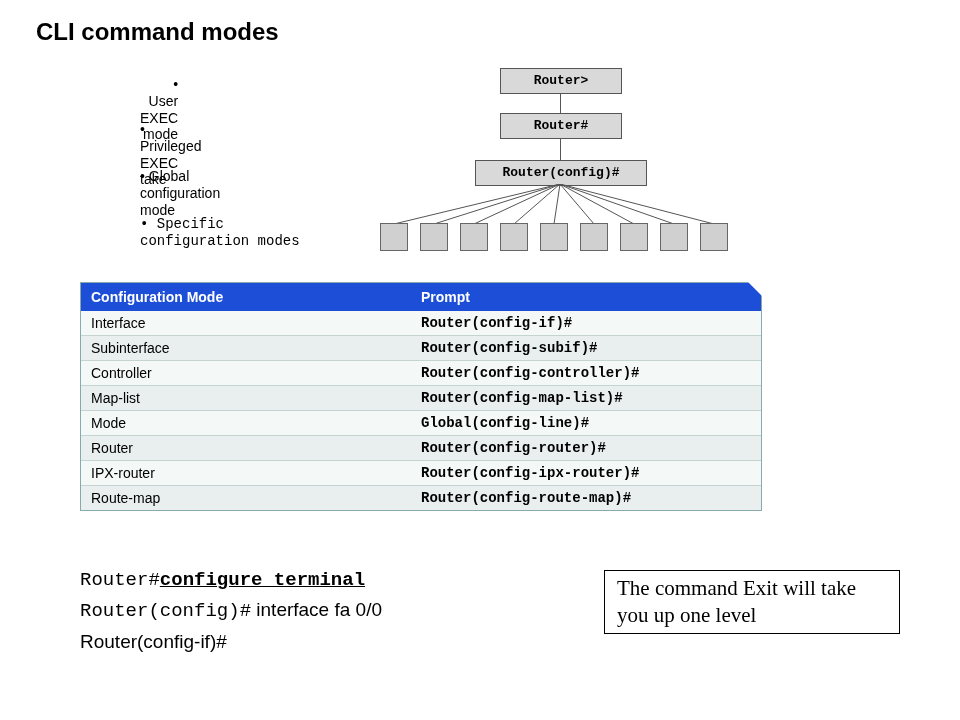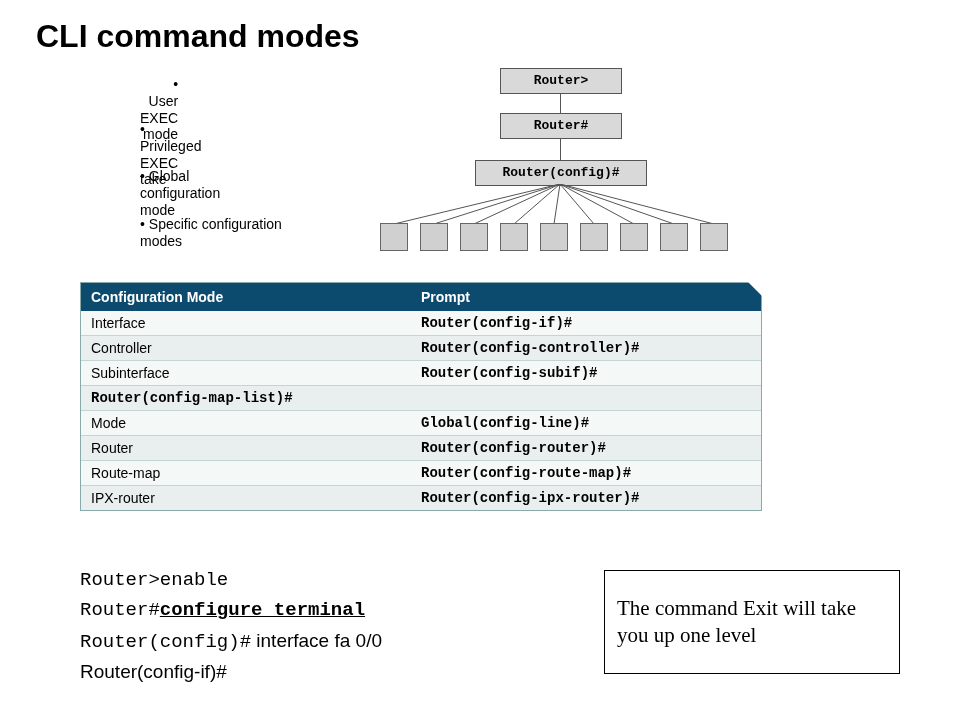--- a/index.html
+++ b/index.html
@@ -6,21 +6,21 @@
     margin: 0;
     padding: 0;
     width: 960px;
     height: 720px;
     background: #fff;
     font-family: Arial, Helvetica, sans-serif;
     color: #000;
     position: relative;
   }
   .title {
-    font-size: 32px;
+    font-size: 24px;
     font-weight: bold;
     position: absolute;
     top: 18px;
     left: 36px;
   }
   .upper {
     position: absolute;
     top: 68px;
     left: 80px;
     width: 680px;
@@ -29,21 +29,21 @@
   .bullets {
     position: absolute;
     left: 60px;
     top: 8px;
     font-size: 14px;
     line-height: 1.2;
   }
   .bullets .b1 { position: absolute; top: 0px; text-align: right; }
   .bullets .b2 { position: absolute; top: 45px; }
   .bullets .b3 { position: absolute; top: 92px; }
-  .bullets .b4 { position: absolute; top: 140px; width: 160px; }
+  .bullets .b4 { position: absolute; top: 140px; width: 160px; font-family: Liberation Mono, monospace; }
   .bullets div::before { content: "• "; }
   .hier-box {
     position: absolute;
     background: #d9d9d9;
     border: 1px solid #555;
     font-family: "Courier New", monospace;
     font-weight: bold;
     font-size: 13px;
     text-align: center;
     line-height: 24px;
@@ -83,21 +83,21 @@
   .tbl {
     position: absolute;
     top: 282px;
     left: 80px;
     width: 680px;
     border: 1px solid #8aa;
     font-size: 14px;
   }
   .tbl-head {
     display: flex;
-    background: #0c4a6e;
+    background: #1d4ed8;
     color: #fff;
     font-weight: bold;
   }
   .tbl-head .c1 { width: 310px; padding: 6px 10px; }
   .tbl-head .c2 { flex: 1; padding: 6px 10px; }
   .tbl-notch {
     position: absolute;
     right: -1px;
     top: -1px;
     width: 0; height: 0;
@@ -128,21 +128,21 @@
   }
   .cmds .line4 {
     font-family: Arial, Helvetica, sans-serif;
   }
   .callout {
     position: absolute;
     right: 60px;
     top: 570px;
     width: 270px;
     border: 1px solid #000;
-    padding: 24px 12px;
+    padding: 4px 12px;
     font-size: 21px;
     font-family: "Times New Roman", Times, serif;
     line-height: 1.28;
   }
 </style>
 </head>
 <body>
 
 <div class="title">CLI command modes</div>
 
@@ -193,49 +193,49 @@
   <div class="tbl-head">
     <div class="c1">Configuration Mode</div>
     <div class="c2">Prompt</div>
   </div>
   <div class="tbl-body">
       <div class="tbl-row">
         <div class="c1">Interface</div>
         <div class="c2">Router(config-if)#</div>
       </div>
       <div class="tbl-row">
+        <div class="c1">Subinterface</div>
+        <div class="c2">Router(config-subif)#</div>
+      </div>
+      <div class="tbl-row">
         <div class="c1">Controller</div>
         <div class="c2">Router(config-controller)#</div>
       </div>
       <div class="tbl-row">
-        <div class="c1">Subinterface</div>
-        <div class="c2">Router(config-subif)#</div>
-      </div>
-      <div class="tbl-row">
+        <div class="c1">Map-list</div>
         <div class="c2">Router(config-map-list)#</div>
       </div>
       <div class="tbl-row">
         <div class="c1">Mode</div>
         <div class="c2">Global(config-line)#</div>
       </div>
       <div class="tbl-row">
         <div class="c1">Router</div>
         <div class="c2">Router(config-router)#</div>
       </div>
       <div class="tbl-row">
+        <div class="c1">IPX-router</div>
+        <div class="c2">Router(config-ipx-router)#</div>
+      </div>
+      <div class="tbl-row">
         <div class="c1">Route-map</div>
         <div class="c2">Router(config-route-map)#</div>
       </div>
-      <div class="tbl-row">
-        <div class="c1">IPX-router</div>
-        <div class="c2">Router(config-ipx-router)#</div>
-      </div>
     </div>
 </div>
 
 <div class="cmds">
-  <div><span>Router&gt;</span><span>enable</span></div>
   <div><span>Router#</span><span class="bold">configure terminal</span></div>
   <div><span>Router(config)#</span><span class="sans-part"> interface fa 0/0</span></div>
   <div class="line4">Router(config-if)#</div>
 </div>
 
 <div class="callout">The command Exit will take you up one level</div>
 
 </body></html>

